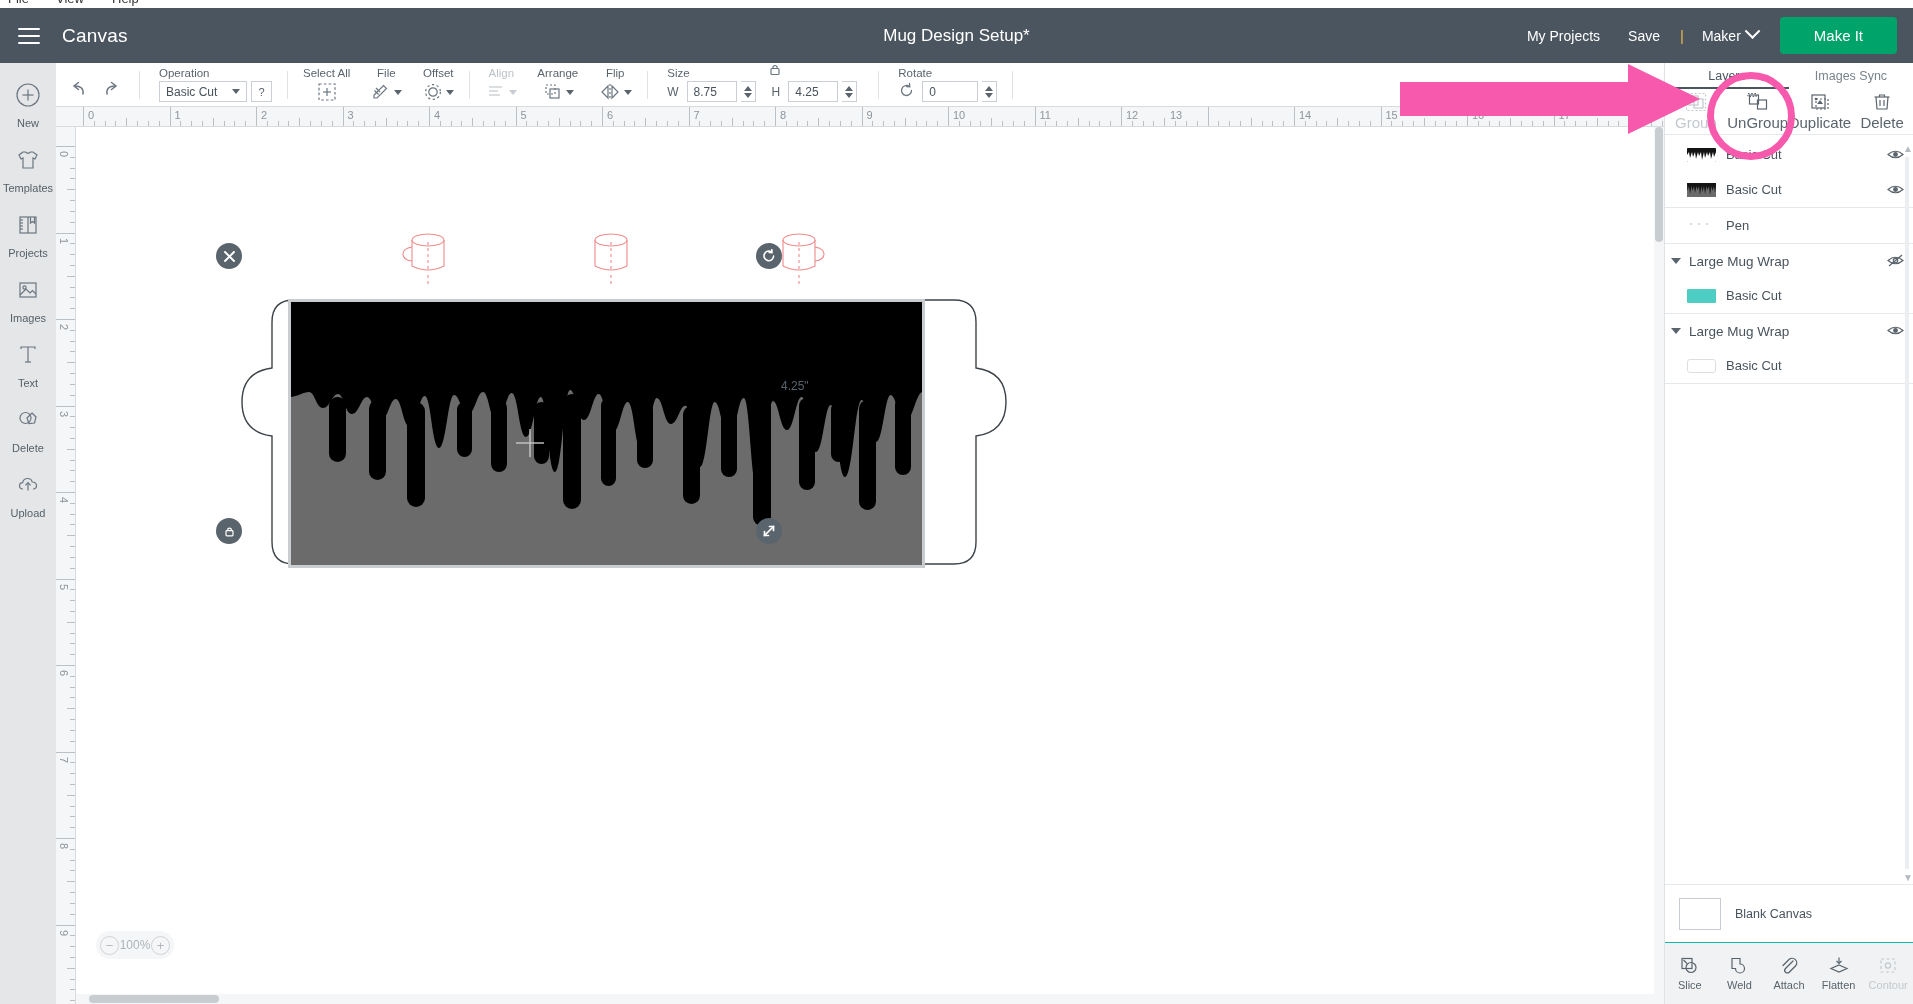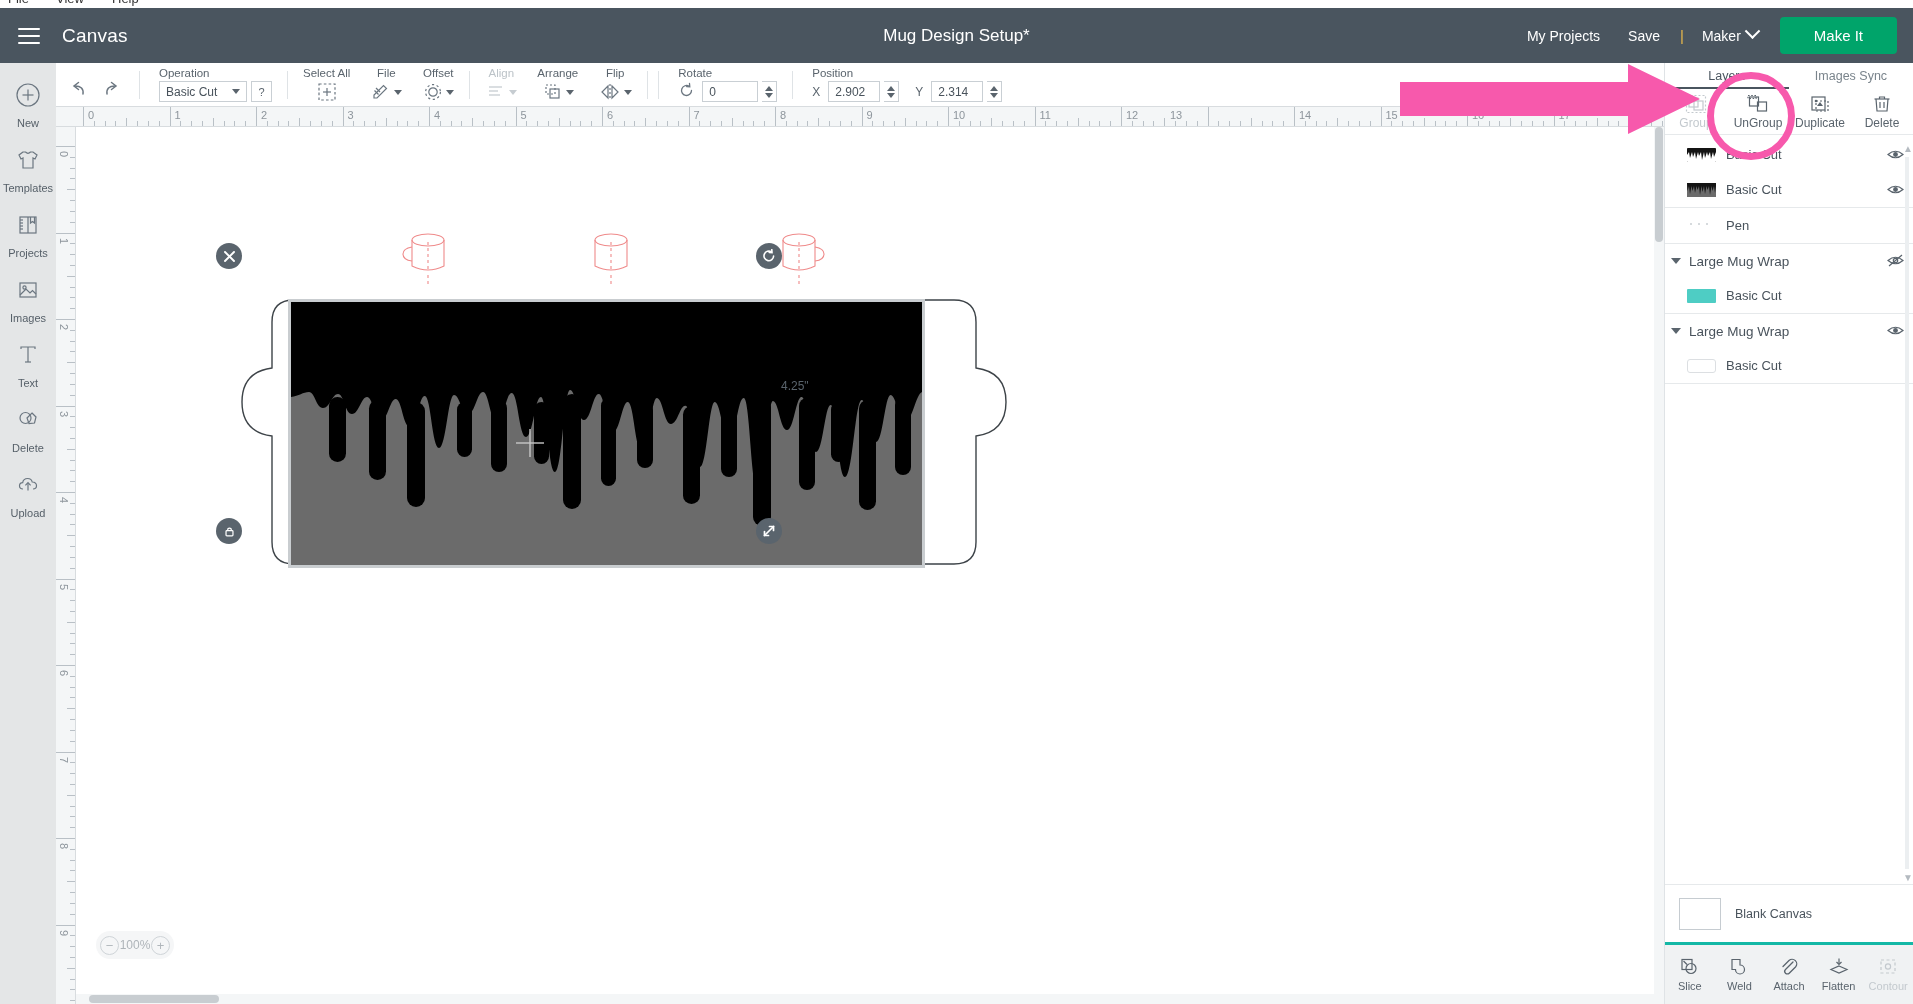--- a/index.html
+++ b/index.html
@@ -160,21 +160,21 @@
   .rtabs { display: flex; height: 26px; }
   .rtab {
     flex: 1; text-align: center; font-size: 12.5px; color: #7a848c; line-height: 26px;
     cursor: pointer; border-bottom: 2px solid transparent;
   }
   .rtab.active { color: #4a555f; border-bottom-color: #4a555f; }
   .ractions {
     display: flex; height: 46px; border-bottom: 1px solid #e6e9eb; background:#fff;
   }
   .raction { flex:1; display:flex; flex-direction:column; align-items:center; justify-content:center; cursor:pointer; }
-  .raction .ra-lbl { font-size: 12px; color: #5a646d; margin-top: 2px; }
+  .raction .ra-lbl { font-size: 15px; color: #5a646d; margin-top: 2px; }
   .raction.disabled .ra-lbl { color: #c3c9ce; }
 
   .layers { position: absolute; top: 74px; left: 0; right: 0; bottom: 120px; overflow: hidden; }
   .lgroup { border-bottom: 1px solid #e6e9eb; }
   .lgroup-head {
     display: flex; align-items: center; height: 34px; padding: 0 10px 0 6px; cursor: pointer;
   }
   .tri { width:0;height:0;border-left:5px solid transparent;border-right:5px solid transparent;
          border-top:6px solid #5a646d; margin-right:8px; }
   .lgroup-name { flex:1; font-size: 13.5px; color: #49535c; white-space: nowrap; overflow: hidden; text-overflow: ellipsis; }
@@ -189,21 +189,21 @@
 
   .blankcanvas {
     position: absolute; bottom: 62px; left: 0; right: 0; height: 58px;
     display: flex; align-items: center; padding: 0 14px; border-top:1px solid #e6e9eb;
   }
   .bc-swatch { width: 42px; height: 32px; border: 1px solid #c6ccd1; background: #fff; margin-right: 14px; }
   .bc-lbl { font-size: 12.5px; color: #49535c; }
 
   .rbottom {
     position: absolute; bottom: 0; left: 0; right: 0; height: 62px;
-    background: #f0f2f3; display: flex; align-items: center; border-top:3px solid #14b8a6;
+    background: #f0f2f3; display: flex; align-items: center; border-top:1px solid #14b8a6;
   }
   .rbtn { flex:1; display:flex; flex-direction:column; align-items:center; justify-content:center; cursor:pointer; }
   .rbtn .rb-lbl { font-size: 11px; color: #5a646d; margin-top: 3px; }
   .rbtn.disabled .rb-lbl { color: #c3c9ce; }
 
   
   .anno-arrow { position: absolute; pointer-events: none; }
   .anno-circle {
     position: absolute; border: 7px solid #F759AC; border-radius: 50%;
     pointer-events: none;
@@ -403,57 +403,63 @@
       <svg width="24" height="22" viewBox="0 0 24 22" fill="none" stroke="#6b7680" stroke-width="1.2">
         <path d="M10 5 L4 11 L10 17 Z"></path>
           <path d="M14 5 L20 11 L14 17 Z"></path>
         <line x1="12" y1="3" x2="12" y2="19" stroke-dasharray="2 2"></line>
       </svg>
       <span style="width:0;height:0;border-left:4px solid transparent;border-right:4px solid transparent;border-top:5px solid #5a646d;"></span>
     </span>
   </div>
   <div class="tb-div"></div>
 
+  <div class="tb-col" style="padding-left:14px;padding-right:16px;position:relative;">
+    <span class="tb-lbl">Size</span>
+    <div class="lockwrap" style="left:122px;top:-1px;">
+      <svg width="15" height="15" viewBox="0 0 15 15" fill="none" stroke="#6b7680" stroke-width="1.2">
+        <rect x="3.5" y="6.5" width="8" height="6" rx="1"></rect>
+        <path d="M5.5 6.5 L5.5 4.6 Q7.5 2.4 9.5 4.6 L9.5 6.5"></path>
+      </svg>
+    </div>
+    <div class="tb-ctl">
+      <span class="axis">W</span>
+      <div class="num w">8.75</div>
+      <div class="spin">
+          <i class="up"></i>
+          <i class="dn"></i>
+        </div>
+      <span class="axis" style="margin-left:12px;">H</span>
+      <div class="num w">4.25</div>
+      <div class="spin">
+          <i class="up"></i>
+          <i class="dn"></i>
+        </div>
+    </div>
+  </div>
   <div class="tb-div"></div>
 
   <div class="tb-col" style="padding-left:14px;">
     <span class="tb-lbl">Rotate</span>
     <div class="tb-ctl">
       <span style="margin-right:3px;">
         <svg width="17" height="17" viewBox="0 0 17 17" fill="none" stroke="#6b7680" stroke-width="1.3" stroke-linecap="round">
           <path d="M13.5 8.5 A5 5 0 1 1 11.2 4.3"></path>
             <path d="M11.5 1.5 L11.8 4.8 L8.6 4.6"></path>
         </svg>
       </span>
       <div class="num">0</div>
       <div class="spin">
           <i class="up"></i>
           <i class="dn"></i>
         </div>
     </div>
   </div>
   <div class="tb-div"></div>
 
-  <div class="tb-col" style="padding-left:14px;">
-    <span class="tb-lbl">Position</span>
-    <div class="tb-ctl">
-      <span class="axis">X</span>
-      <div class="num pos">2.902</div>
-      <div class="spin">
-          <i class="up"></i>
-          <i class="dn"></i>
-        </div>
-      <span class="axis" style="margin-left:12px;">Y</span>
-      <div class="num pos">2.314</div>
-      <div class="spin">
-          <i class="up"></i>
-          <i class="dn"></i>
-        </div>
-    </div>
-  </div>
 </div>
 
 <div class="ruler-corner"></div>
 <div class="ruler-h" id="rulerH">
     <div class="rh-tick" style="left: 19px; height: 20px;"></div>
     <div class="rh-num" style="left: 24px;">0</div>
     <div class="rh-tick" style="left: 29.8125px; height: 5px;"></div>
     <div class="rh-tick" style="left: 40.625px; height: 5px;"></div>
     <div class="rh-tick" style="left: 51.4375px; height: 5px;"></div>
     <div class="rh-tick" style="left: 62.25px; height: 8px;"></div>

